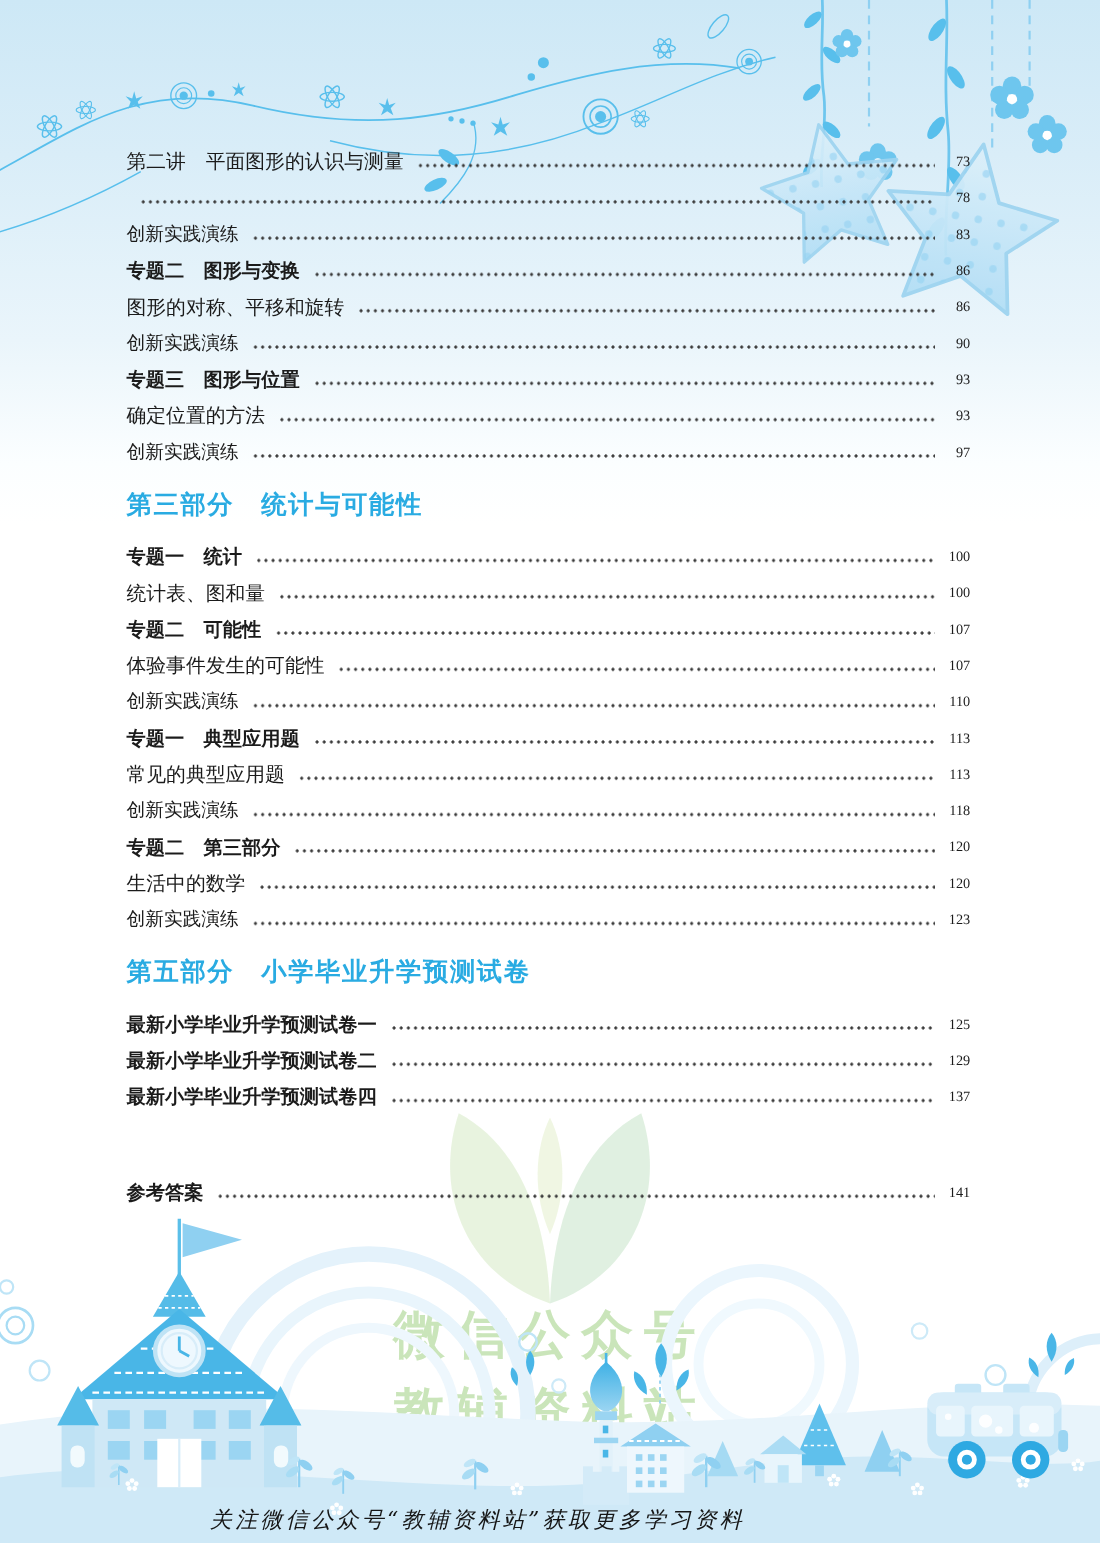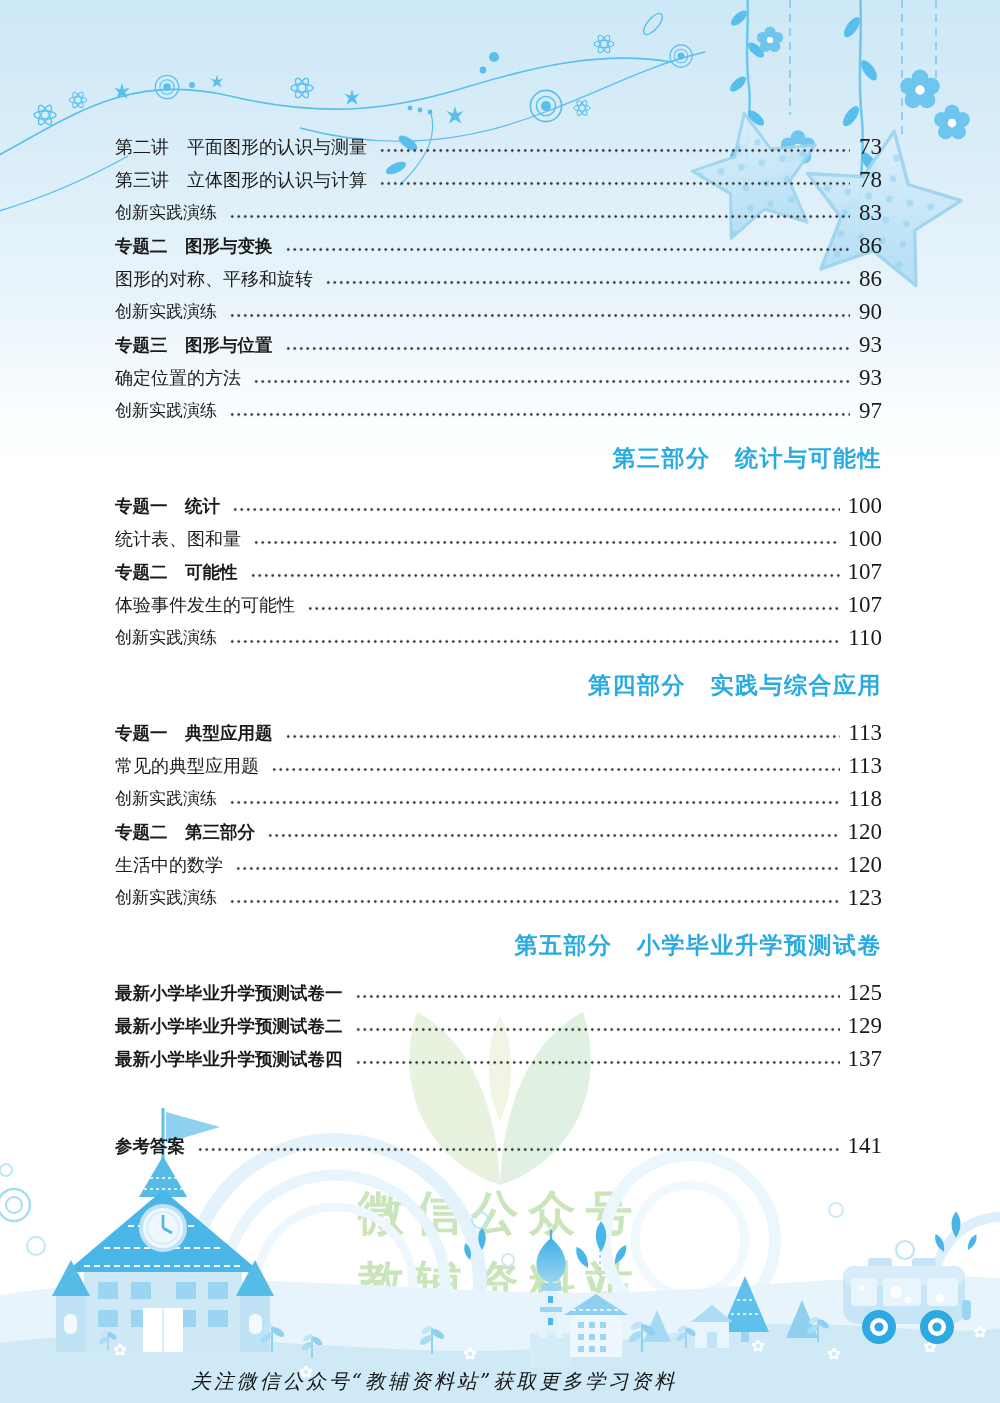--- a/index.html
+++ b/index.html
@@ -17,22 +17,22 @@
   .wm2{top:1252px;}
   .content{position:absolute;left:115px;right:118px;top:130px;z-index:3;}
   .toc-row{display:flex;align-items:center;height:33px;color:#1b1b1b;}
   .lbl{white-space:nowrap;}
   .r-song .lbl{font-family:Liberation Mono, monospace;font-size:18px;}
   .r-kai  .lbl{font-family:"DejaVu Serif","Liberation Serif",serif;font-size:17px;}
   .r-hei  .lbl{font-family:"Liberation Sans","DejaVu Sans",sans-serif;font-weight:bold;font-size:17.5px;}
   .dots{flex:1;height:33px;margin:0 6px 0 12px;
         background-image:radial-gradient(circle,#3a3a3a 1.15px,rgba(0,0,0,0) 1.5px);
         background-size:6.5px 6.5px;background-repeat:repeat-x;background-position:0 17px;}
-  .pg{font-family:"Liberation Serif","DejaVu Serif",serif;font-size:23px;margin-left:2px;min-width:24px;text-align:right;}
-  .sec-title{height:34px;line-height:34px;text-align:right;color:#29abe2;
+  .pg{font-family:"Liberation Serif","DejaVu Serif",serif;font-size:13px;margin-left:2px;min-width:24px;text-align:right;}
+  .sec-title{height:34px;line-height:34px;text-align:left;color:#29abe2;
              font-weight:bold;font-size:23px;letter-spacing:1.5px;margin:14px 0;}
   .sec-title.t5{}
   .mt-answers{margin-top:54px;}
   .footer{position:absolute;left:0;width:868px;top:1368px;text-align:center;z-index:4;
           font-family:"DejaVu Serif","Liberation Serif",serif;font-style:italic;
           font-size:20px;letter-spacing:3px;color:#161616;}
 </style>
 </head>
 <body>
 
@@ -309,21 +309,20 @@
 </svg>
 
 <div class="content">
 
   <div class="toc-row r-song">
       <span class="lbl">第二讲　平面图形的认识与测量</span>
       <span class="dots"></span>
       <span class="pg">73</span>
     </div>
   <div class="toc-row r-song">
-      <span class="lbl">第三讲　立体图形的认识与计算</span>
       <span class="dots"></span>
       <span class="pg">78</span>
     </div>
   <div class="toc-row r-kai">
       <span class="lbl">创新实践演练</span>
       <span class="dots"></span>
       <span class="pg">83</span>
     </div>
   <div class="toc-row r-hei">
       <span class="lbl">专题二　图形与变换</span>
@@ -377,21 +376,20 @@
       <span class="lbl">体验事件发生的可能性</span>
       <span class="dots"></span>
       <span class="pg">107</span>
     </div>
   <div class="toc-row r-kai">
       <span class="lbl">创新实践演练</span>
       <span class="dots"></span>
       <span class="pg">110</span>
     </div>
 
-  <div class="sec-title">第四部分　实践与综合应用</div>
 
   <div class="toc-row r-hei">
       <span class="lbl">专题一　典型应用题</span>
       <span class="dots"></span>
       <span class="pg">113</span>
     </div>
   <div class="toc-row r-song">
       <span class="lbl">常见的典型应用题</span>
       <span class="dots"></span>
       <span class="pg">113</span>

